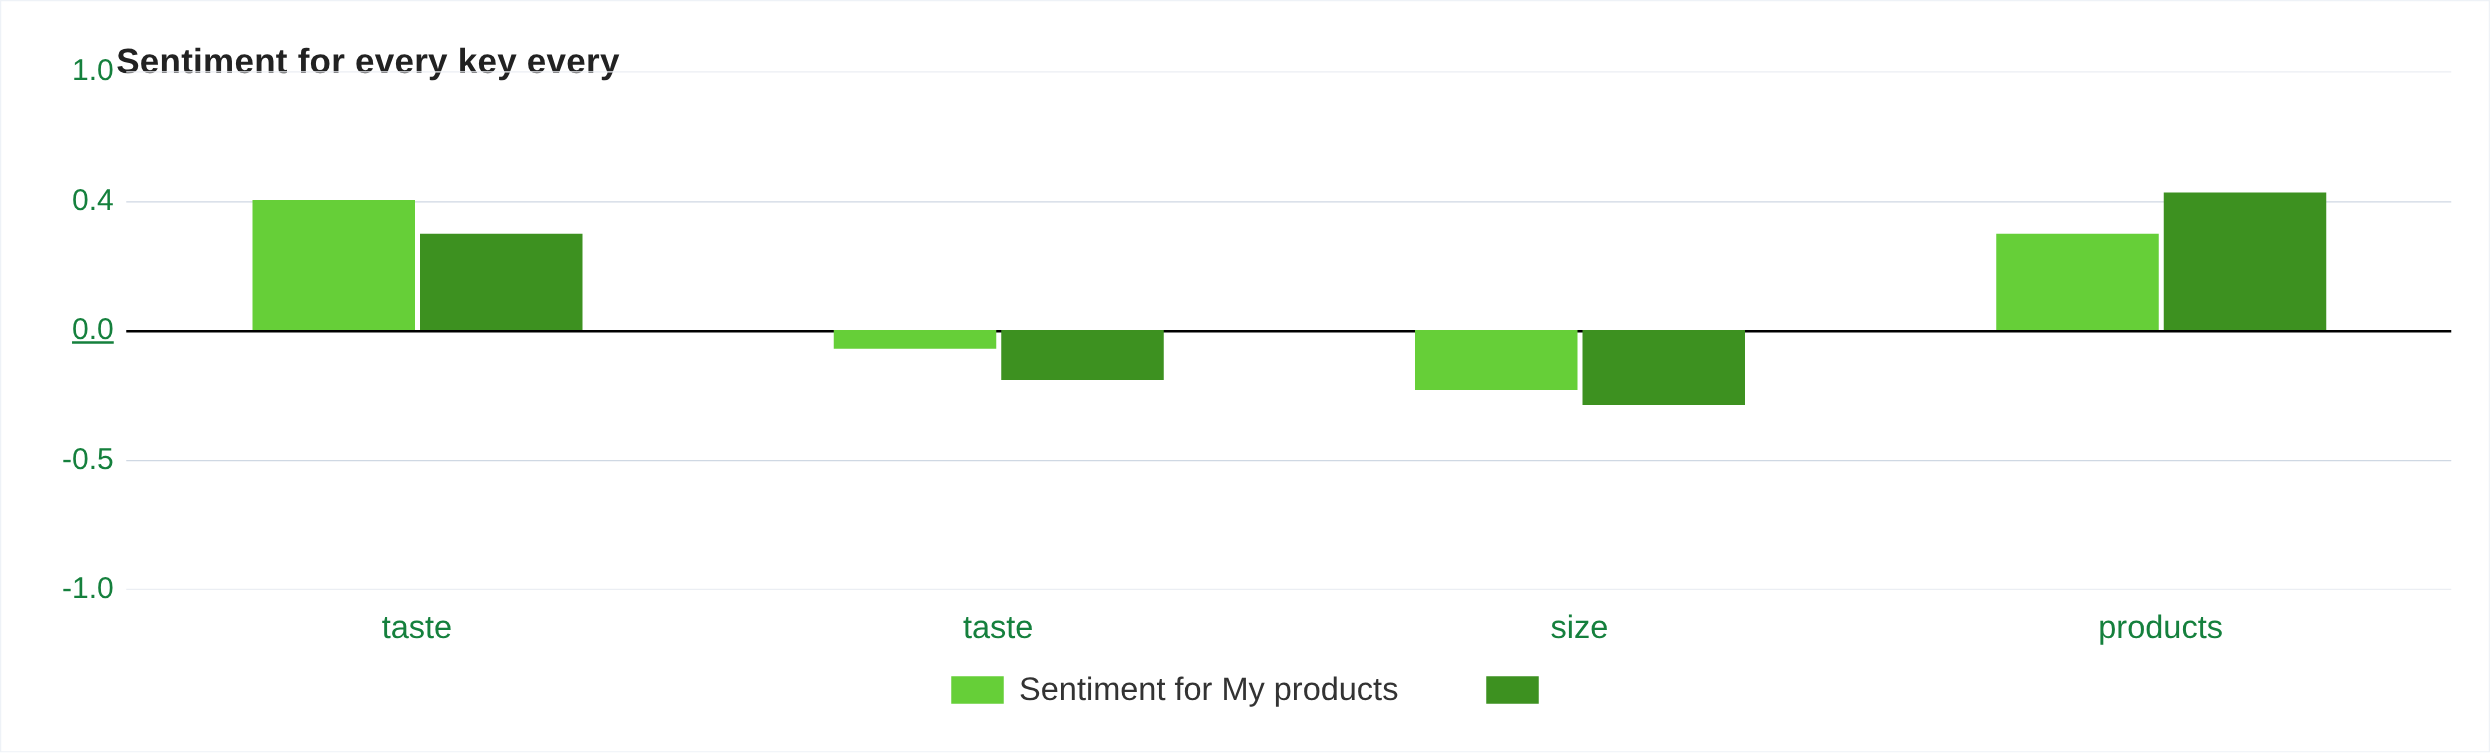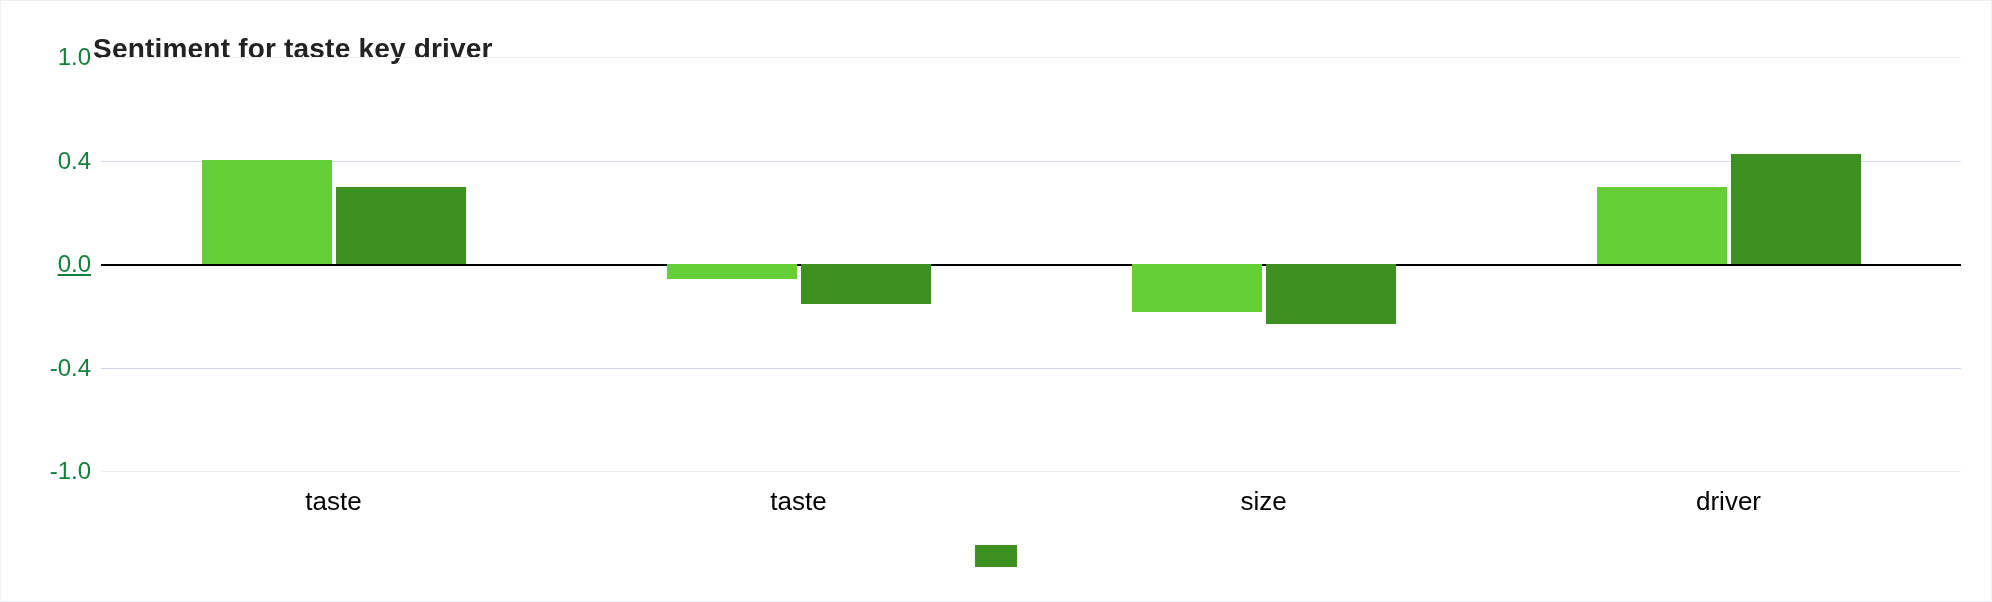--- a/index.html
+++ b/index.html
@@ -60,21 +60,21 @@
     font-size: 24px;
     color: #15803d;
     transform: translateY(-50%);
     font-variant-numeric: tabular-nums;
   }
 
   .xlabel {
     position: absolute;
     bottom: -46px;
     font-size: 26px;
-    color: #000000;
+    color: #15803d;
     transform: translateX(-50%);
     white-space: nowrap;
   }
 
   .bar {
     position: absolute;
     bottom: 0;
   }
   .bar.series0 { background: #66cf38; }
   .bar.series1 { background: #3d9120; }
@@ -100,54 +100,58 @@
     height: 22px;
   }
   .legend-swatch.series0 { background: #66cf38; }
   .legend-swatch.series1 { background: #3d9120; }
 </style>
 </head>
 <body>
 
 <div class="chart-wrap">
 
-  <div class="chart-title">Sentiment for taste key driver</div>
+  <div class="chart-title">Sentiment for every key every</div>
 
   <div class="plot">
 
     <div class="gridline bg" style="top:0%;"></div>
     <div class="gridline" style="top:25%;"></div>
     <div class="gridline zero" style="top:50%;"></div>
     <div class="gridline" style="top:75%;"></div>
     <div class="gridline bg" style="top:100%;"></div>
 
     <div class="ytick" style="top:0%;">1.0</div>
     <div class="ytick" style="top:25%;">0.4</div>
     <div class="ytick" style="top:50%;text-decoration:underline;">0.0</div>
-    <div class="ytick" style="top:75%;">-0.4</div>
+    <div class="ytick" style="top:75%;">-0.5</div>
     <div class="ytick" style="top:100%;">-1.0</div>
 
     <div class="bar series0" style="left:calc(12.5% - 132px); width:130px; bottom:50%; height:104px;"></div>
     <div class="bar series1" style="left:calc(12.5% + 2px); width:130px; bottom:50%; height:77px;"></div>
 
     <div class="bar series0" style="left:calc(37.5% - 132px); width:130px; top:50%; height:15px;"></div>
     <div class="bar series1" style="left:calc(37.5% + 2px); width:130px; top:50%; height:40px;"></div>
 
     <div class="bar series0" style="left:calc(62.5% - 132px); width:130px; top:50%; height:48px;"></div>
     <div class="bar series1" style="left:calc(62.5% + 2px); width:130px; top:50%; height:60px;"></div>
 
     <div class="bar series0" style="left:calc(87.5% - 132px); width:130px; bottom:50%; height:77px;"></div>
     <div class="bar series1" style="left:calc(87.5% + 2px); width:130px; bottom:50%; height:110px;"></div>
 
     <div class="xlabel" style="left:12.5%;">taste</div>
     <div class="xlabel" style="left:37.5%;">taste</div>
     <div class="xlabel" style="left:62.5%;">size</div>
-    <div class="xlabel" style="left:87.5%;">driver</div>
+    <div class="xlabel" style="left:87.5%;">products</div>
 
   </div>
 
   <div class="legend">
+    <div class="legend-item">
+      <div class="legend-swatch series0"></div>
+      <span>Sentiment for My products</span>
+    </div>
     <div class="legend-item">
       <div class="legend-swatch series1"></div>
     </div>
   </div>
 
 </div>
 
 </body></html>

